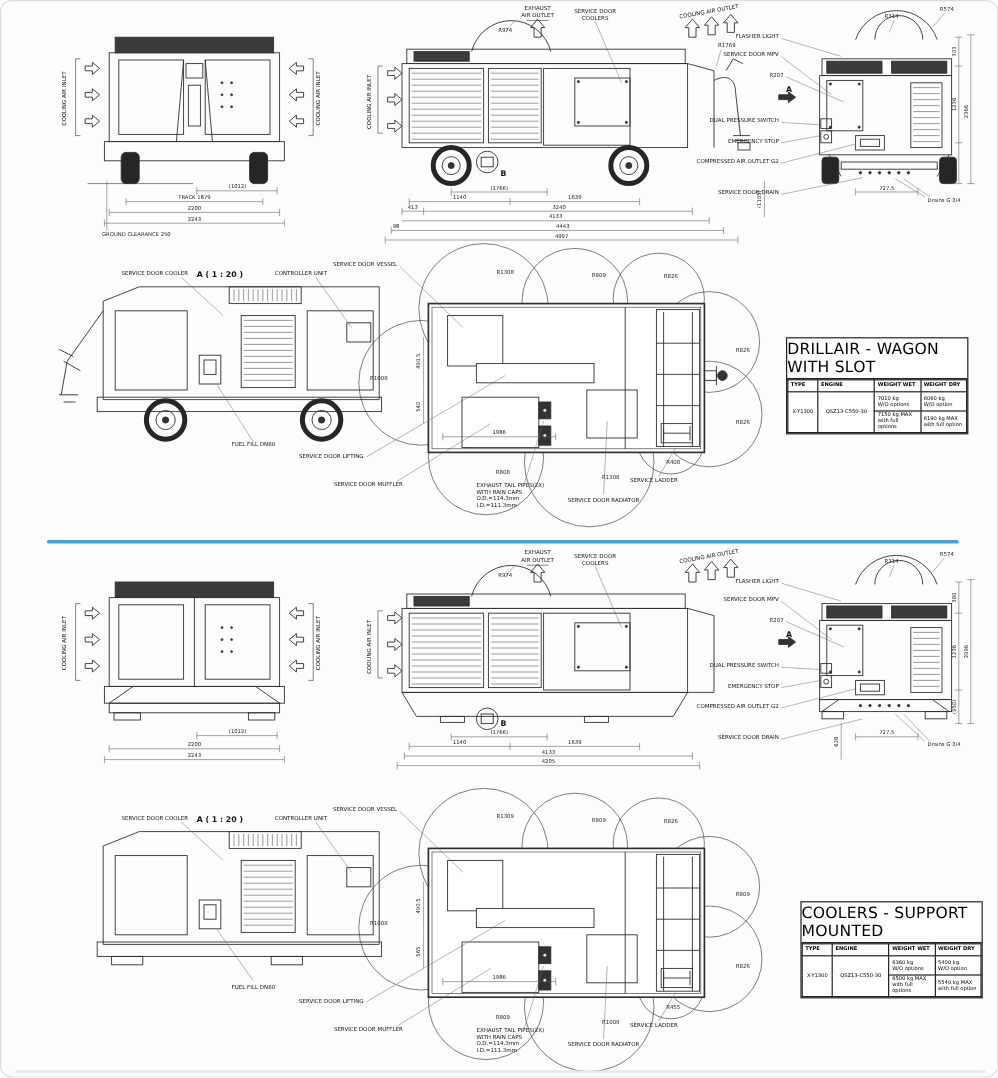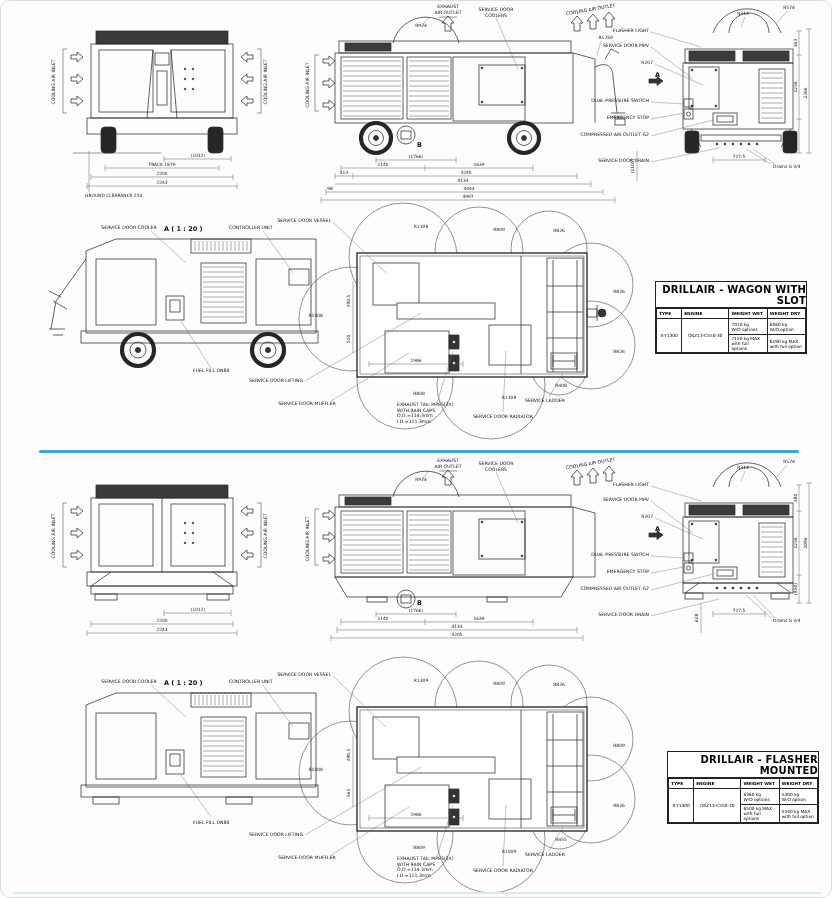--- a/index.html
+++ b/index.html
@@ -10,21 +10,21 @@
   .p2{top:454px;height:440px;}
   .panel svg{position:absolute;left:0;top:0;}
   .divider{position:absolute;left:38px;top:449px;width:760px;height:3px;background:#3ea6d7;border-radius:2px;}
   .botline{position:absolute;left:12px;bottom:3px;width:808px;height:2px;background:#d9eaf4;}
   text{fill:#111;}
   .lb{font-size:4.6px;}
   .dm{font-size:4.4px;fill:#222;}
   .rl{font-size:4.5px;fill:#222;}
   .bg{font-size:6.5px;font-weight:bold;}
   .spec{position:absolute;border:1.3px solid #222;background:#fff;width:150px;}
-  .spec .t{font-size:10px;font-weight:bold;text-align:right;padding:2px 0 1px;border-bottom:1px solid #222;letter-spacing:.2px;}
+  .spec .t{font-size:13px;font-weight:normal;text-align:left;padding:2px 0 1px;border-bottom:1px solid #222;letter-spacing:.2px;}
   .spec table{border-collapse:collapse;width:100%;table-layout:fixed;}
   .spec th,.spec td{border:1px solid #222;font-size:4.3px;padding:1px 2px;text-align:left;vertical-align:middle;overflow:hidden;}
   .spec th{font-weight:bold;height:7px;}
   .spec td{height:13px;}
   .spec .cen{text-align:center;}
 </style>
 </head>
 <body>
 
 <div class="sheet">
@@ -593,21 +593,21 @@
   <text class="rl" x="322" y="316" text-anchor="end">R1008</text>
   <text class="rl" x="418" y="394" text-anchor="middle">R809</text>
   <text class="rl" x="508" y="398" text-anchor="middle">R1009</text>
   <text class="rl" x="560" y="386" text-anchor="middle">R455</text>
   <text class="dm" x="415" y="361" text-anchor="middle">1986</text>
   <text class="dm" transform="rotate(-90 349 300)" x="349" y="300" text-anchor="middle">490.5</text>
   <text class="dm" transform="rotate(-90 349 338)" x="349" y="338" text-anchor="middle">565</text>
 </svg>
 
 <div class="spec" style="left:666px;top:296px">
-  <div class="t">DRILLAIR - FLASHER MOUNTED</div>
+  <div class="t">COOLERS - SUPPORT MOUNTED</div>
   <table>
     <colgroup>
             <col style="width:25px">
             <col style="width:47px">
             <col style="width:38px">
             <col style="width:38px">
           </colgroup>
     <tbody>
             <tr>
       <th>TYPE</th>

